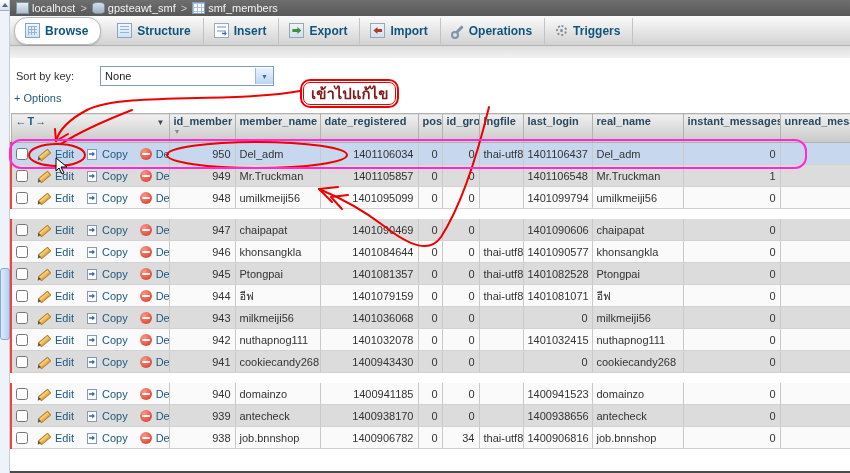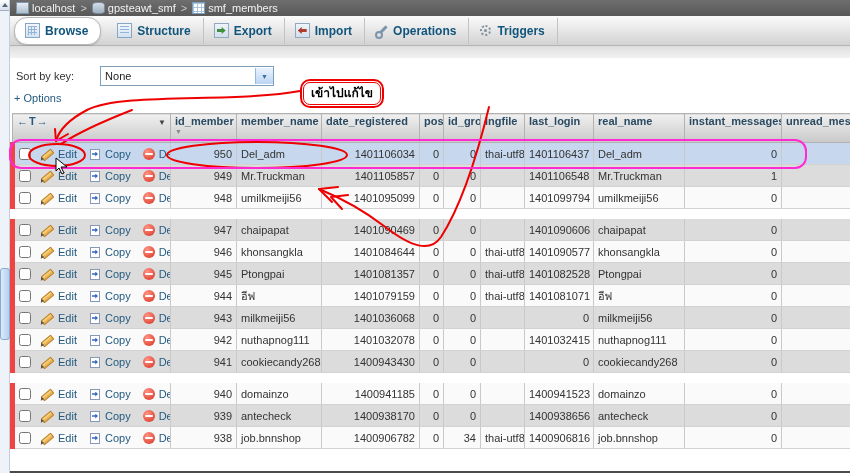--- a/index.html
+++ b/index.html
@@ -63,41 +63,41 @@
   
   table.grid{position:absolute;left:10px;top:113px;width:840px;border-collapse:collapse;table-layout:fixed;font-size:11px;}
   .grid th{background:linear-gradient(#f0f0f0,#c9c9c9);border:1px solid #b2b2b2;color:#2a4a62;font-weight:bold;
            text-align:left;height:26px;padding:1px 4px;vertical-align:top;white-space:nowrap;overflow:hidden;cursor:pointer;}
   .grid td{height:21px;padding:0 4px;border-right:1px solid #c9c9c9;border-bottom:1px solid #d2d2d2;white-space:nowrap;overflow:hidden;}
   .grid tr.odd td{background:#dcdcdc;}
   .grid tr.even td{background:#fafafa;}
   .grid tr.selected td{background:#c7d8ee;}
   .grid tr.spacer td{background:#fff;border:none;height:10px;}
   .grid td.r{text-align:right;}
-  .grid td:first-child{border-left:5px solid #ef4444;}
+  .grid td:first-child{border-left:2px solid #ef4444;}
   .th-actions .reorder{color:#235a81;font-weight:bold;letter-spacing:1px;}
   .th-actions .opts-arrow{float:right;color:#444;font-size:8px;margin-top:3px;}
   .sort-arrow{display:block;color:#8a8a8a;font-size:7px;line-height:6px;margin-top:2px;}
   .actions-cell{display:flex;align-items:center;gap:4px;}
   .actions-cell input{width:12px;height:12px;margin:0 6px 0 0;}
   .actions-cell a{color:#235a81;text-decoration:none;cursor:pointer;margin-right:8px;}
   .pencil-icon{width:13px;height:13px;position:relative;display:inline-block;flex:none;}
   .pencil-icon::before{content:"";position:absolute;left:0;top:5px;width:11px;height:4px;background:linear-gradient(#ffe08a,#e0a040);border:1px solid #b8802a;transform:rotate(-40deg);border-radius:1px;}
   .pencil-icon::after{content:"";position:absolute;left:0;top:10px;width:0;height:0;border:2px solid transparent;border-left:3px solid #555;transform:rotate(5deg);}
   .copy-icon{width:12px;height:12px;position:relative;display:inline-block;flex:none;}
   .copy-icon::before{content:"";position:absolute;left:1px;top:1px;right:1px;height:9px;background:#fff;border:1px solid #8898b8;}
   .copy-icon::after{content:"";position:absolute;left:3px;top:4px;width:6px;height:5px;background:#3565c0;clip-path:polygon(0 35%,55% 35%,55% 0,100% 50%,55% 100%,55% 65%,0 65%);}
   .delete-icon{width:12px;height:12px;border-radius:50%;background:radial-gradient(circle at 35% 30%,#ff9384,#d7311f);position:relative;display:inline-block;flex:none;}
   .delete-icon::after{content:"";position:absolute;left:2px;top:5px;width:8px;height:2px;background:#fff;border-radius:1px;}
 
   
   .overlay{position:absolute;inset:0;z-index:50;pointer-events:none;}
   .callout{position:absolute;z-index:51;border:2px solid #ee0000;border-radius:10px;padding:1px;background:#fff;}
-  .callout>span{display:block;border:1px solid #ee0000;border-radius:7px;padding:0 7px;color:#000000;font-weight:bold;
-                font-size:12px;line-height:21px;font-family:"Liberation Sans","DejaVu Sans",sans-serif;}
+  .callout>span{display:block;border:1px solid #ee0000;border-radius:7px;padding:0 7px;color:#7f1d1d;font-weight:bold;
+                font-size:15px;line-height:21px;font-family:"Liberation Sans","DejaVu Sans",sans-serif;}
   .callout-edit{left:300px;top:79px;}
   .callout-name{left:456px;top:76px;}
 </style>
 </head>
 <body>
 
 <div id="page">
 
   <div class="vscroll">
     <div class="up"></div>
@@ -122,20 +122,24 @@
     </div>
 
   <div class="tabbar">
       <div class="tab active">
         <span class="ticon icon-browse"></span>
         <span>Browse</span>
       </div>
       <div class="tab">
         <span class="ticon icon-structure"></span>
         <span>Structure</span>
+      </div>
+      <div class="tab">
+        <span class="ticon icon-insert"></span>
+        <span>Insert</span>
       </div>
       <div class="tab">
         <span class="ticon icon-export"></span>
         <span>Export</span>
       </div>
       <div class="tab">
         <span class="ticon icon-import"></span>
         <span>Import</span>
       </div>
       <div class="tab">

